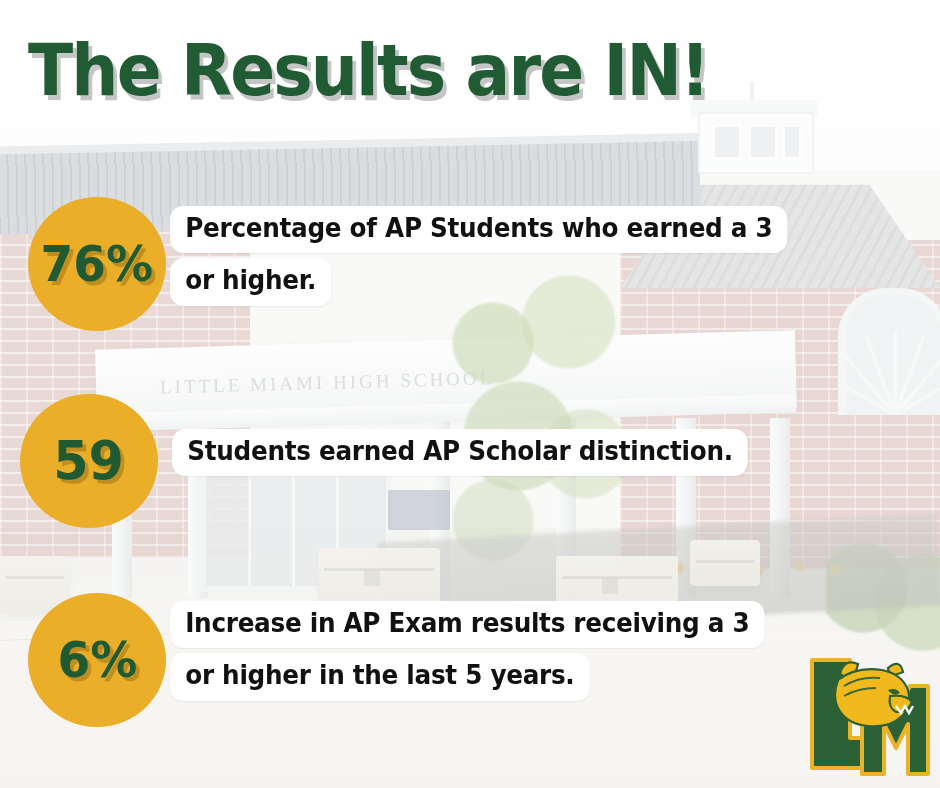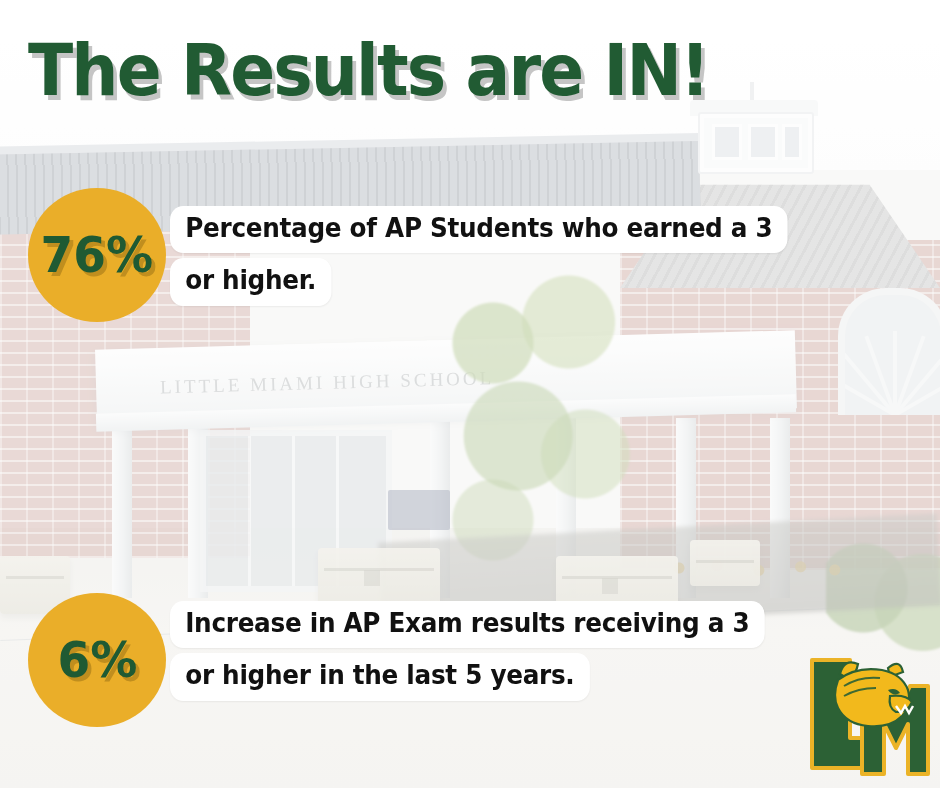--- a/index.html
+++ b/index.html
@@ -278,21 +278,21 @@
   .badge {
     position: absolute;
     width: 138px;
     height: 134px;
     border-radius: 50%;
     background: #eaae29;
     display: flex;
     align-items: center;
     justify-content: center;
   }
-  .stat.s1 .badge { left: 28px; top: 8px; }
+  .stat.s1 .badge { left: 28px; top: 17px; }
   .stat.s2 .badge { left: 20px; top: 2px; }
   .stat.s3 .badge { left: 28px; top: 8px; }
 
   .badge-value {
     font-family: "DejaVu Sans", sans-serif;
     font-weight: bold;
     font-size: 50px;
     line-height: 1;
     color: #1f5a33;
     text-shadow: 4px 4px 0 rgba(150,110,20,.50);
@@ -410,20 +410,28 @@
   <div class="stat s1">
     <div class="badge">
       <span class="badge-value">76%</span>
     </div>
     <div class="callout">
       <span class="ln">Percentage of AP Students who earned a 3</span>
       <span class="ln">or higher.</span>
     </div>
   </div>
 
+  <div class="stat s2">
+    <div class="badge">
+      <span class="badge-value">59</span>
+    </div>
+    <div class="callout">
+      <span class="ln">Students earned AP Scholar distinction.</span>
+    </div>
+  </div>
 
   <div class="stat s3">
     <div class="badge">
       <span class="badge-value">6%</span>
     </div>
     <div class="callout">
       <span class="ln">Increase in AP Exam results receiving a 3</span>
       <span class="ln">or higher in the last 5 years.</span>
     </div>
   </div>

